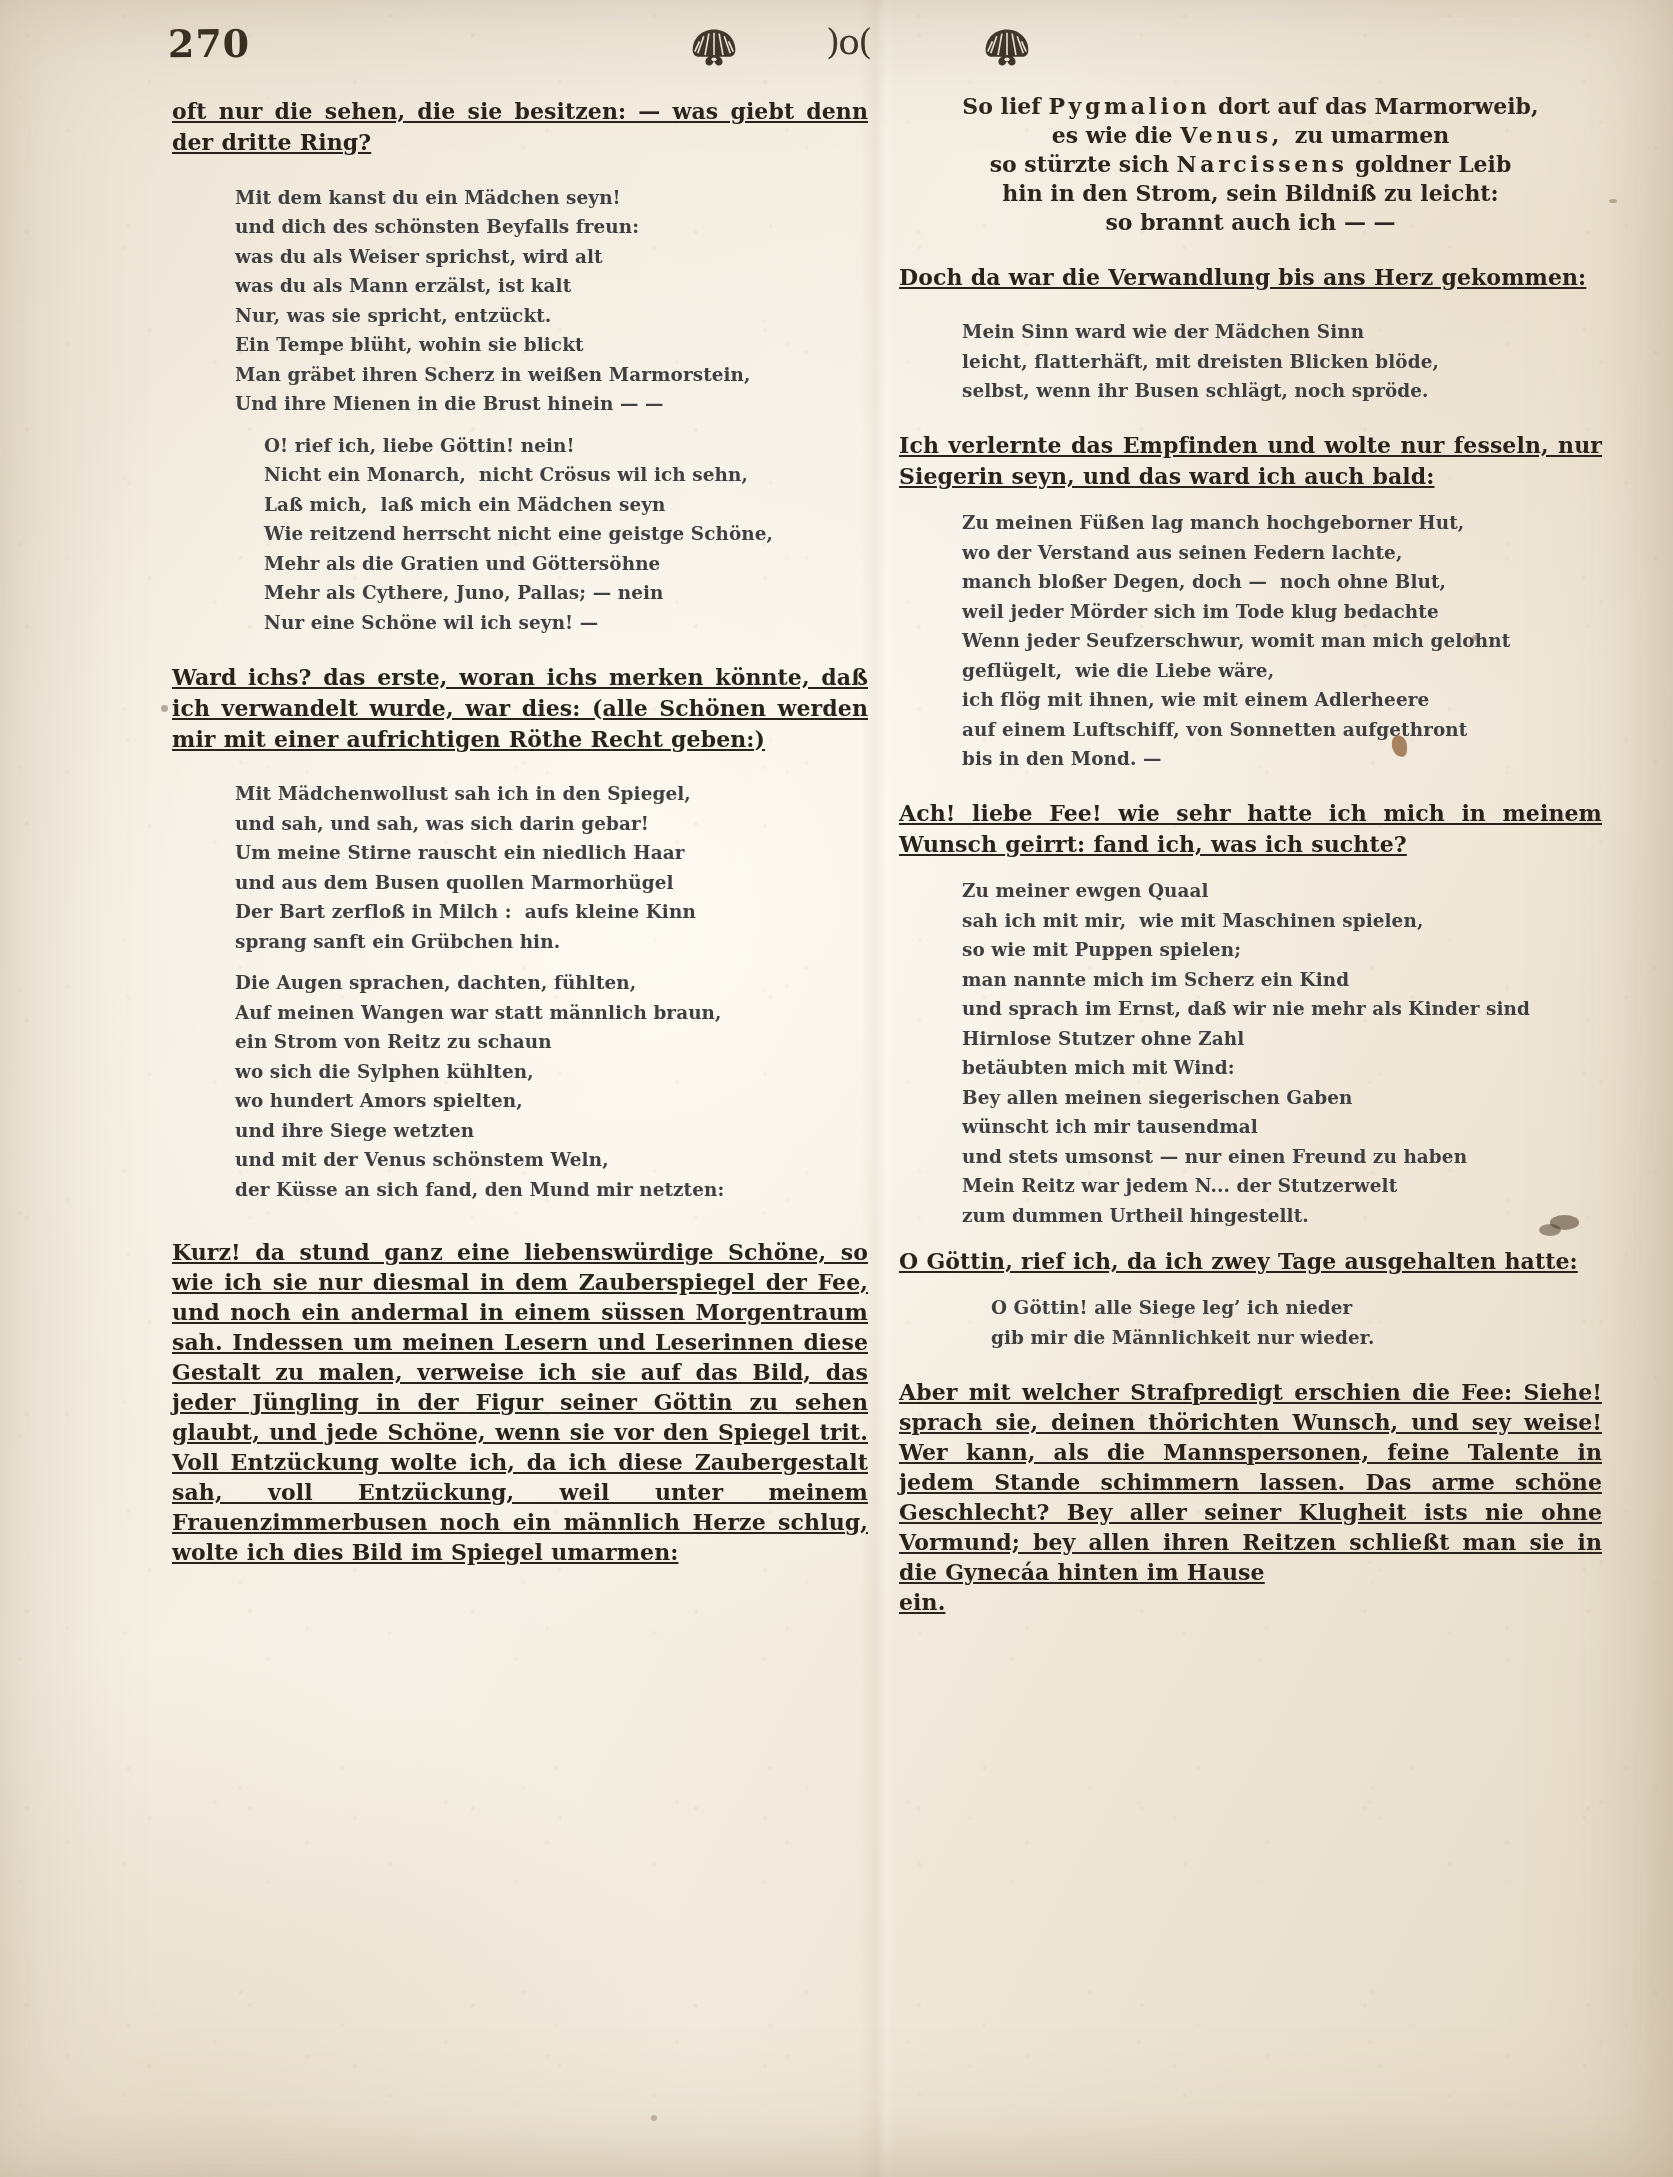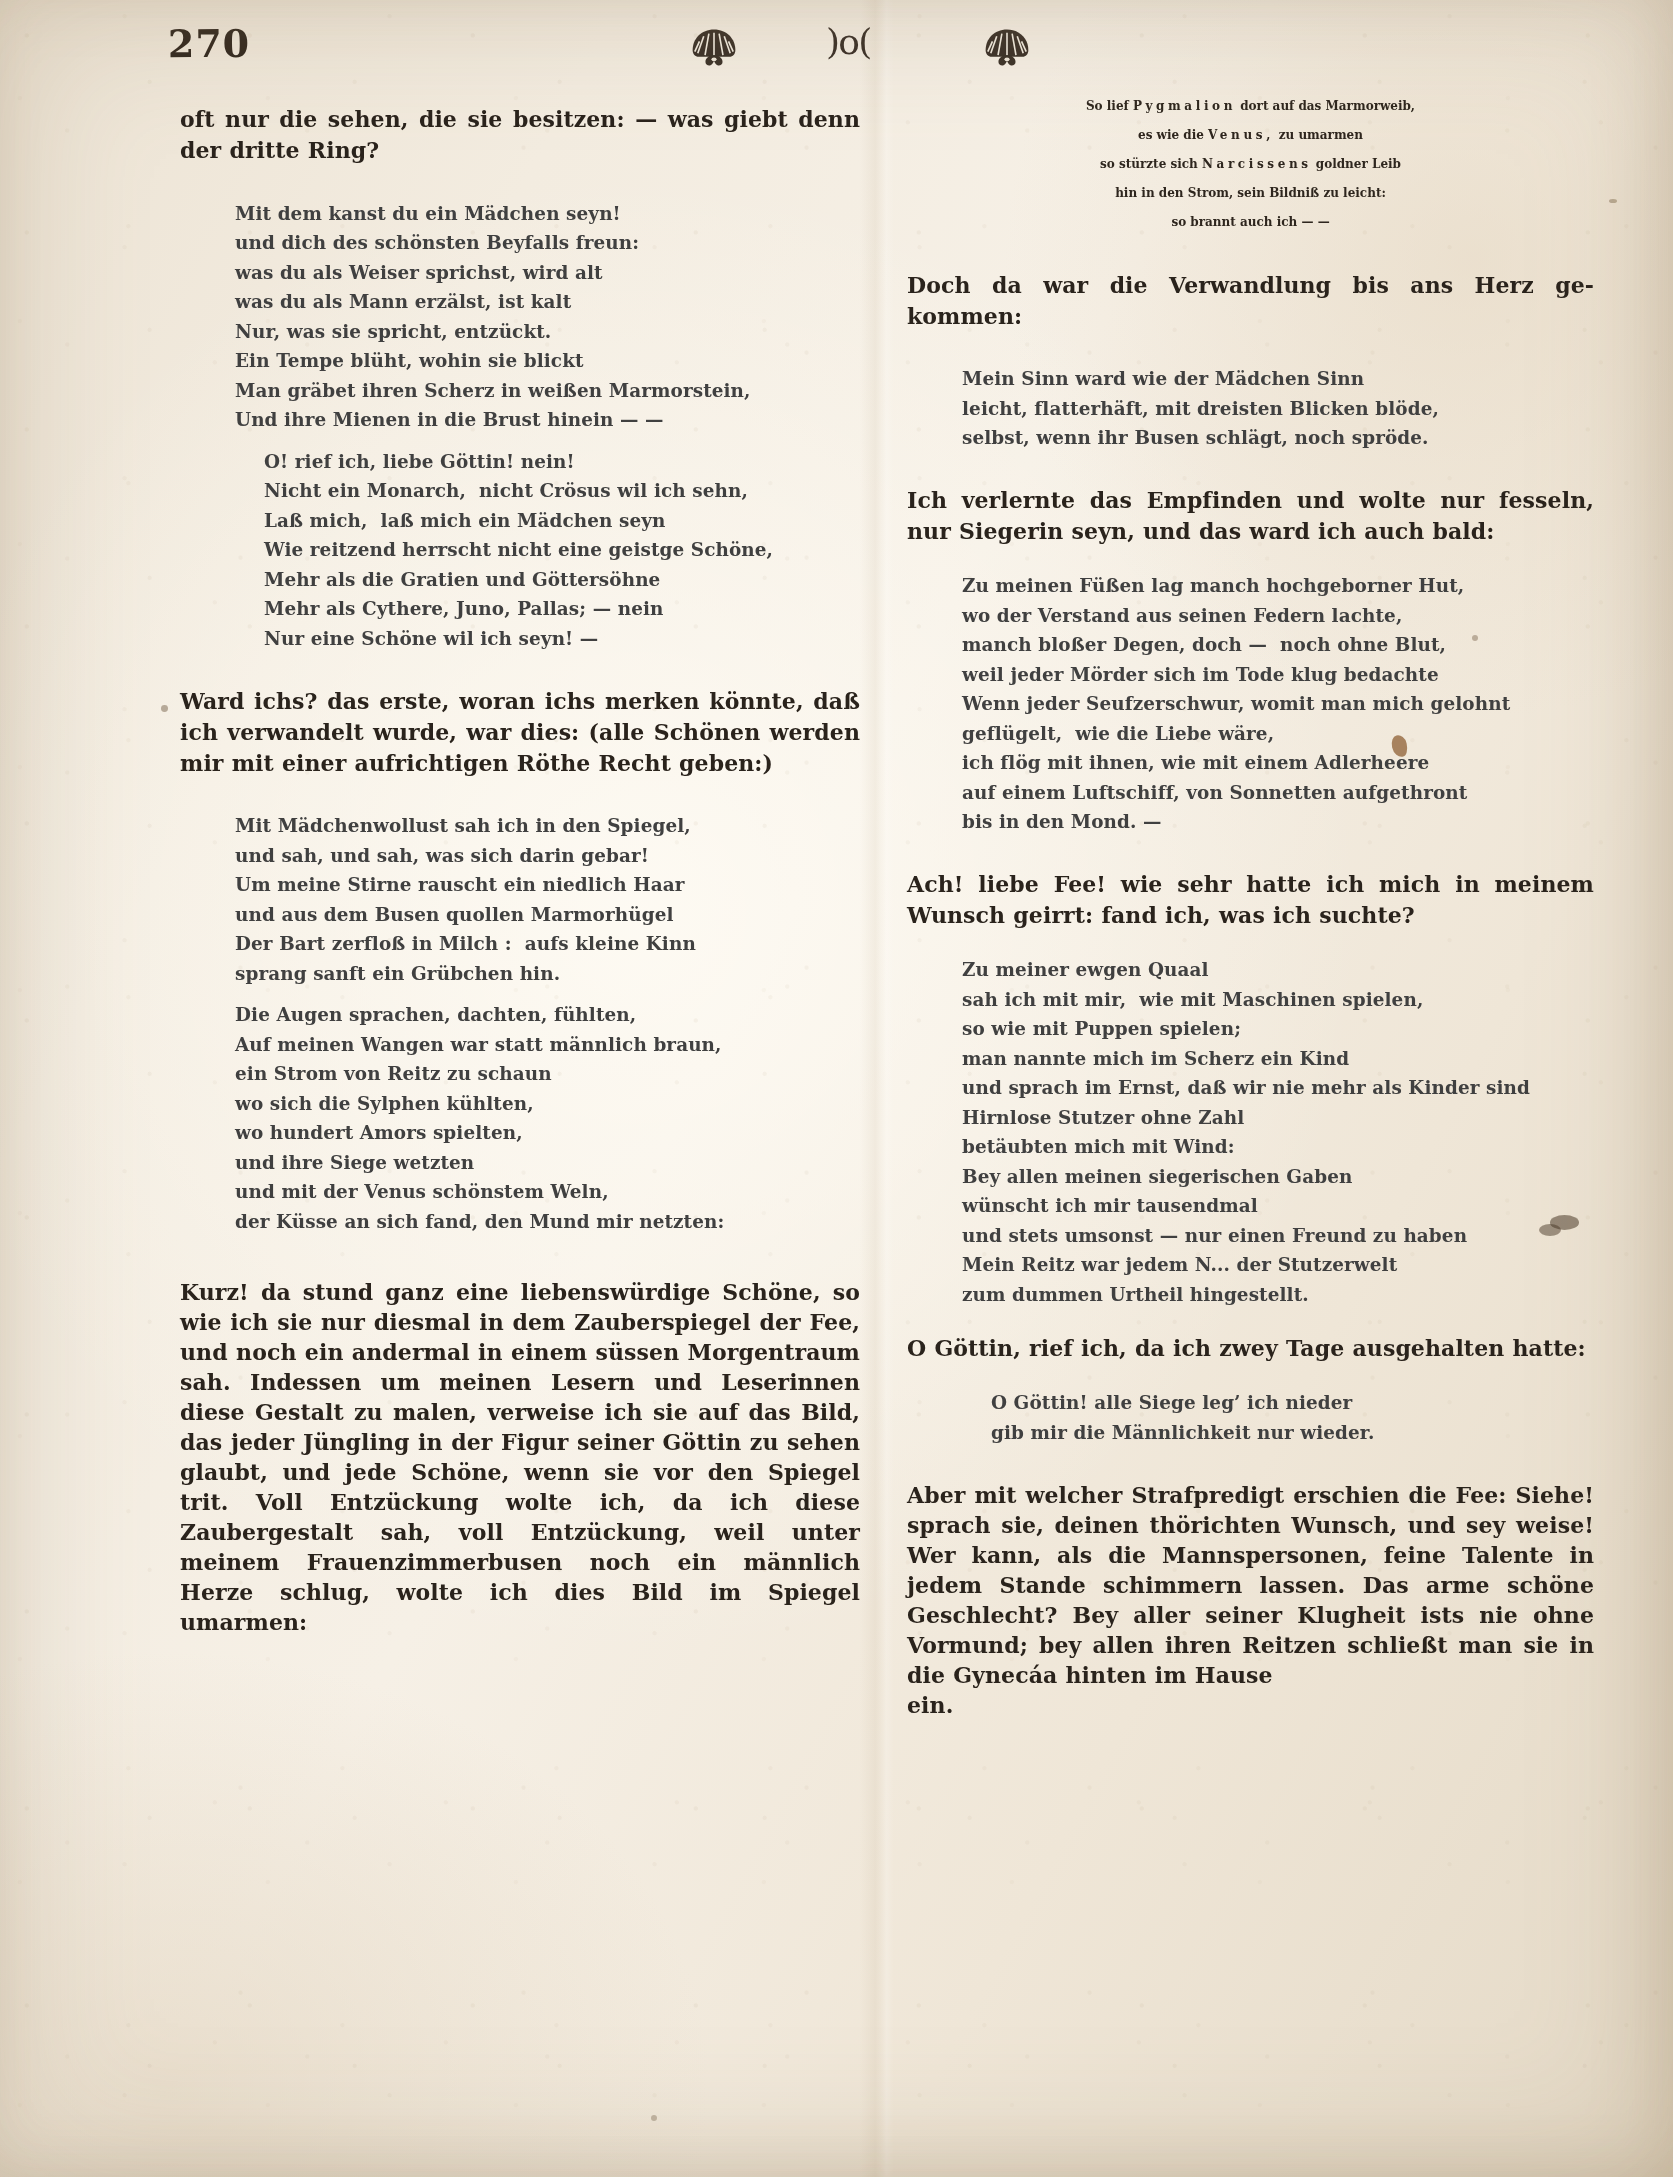--- a/index.html
+++ b/index.html
@@ -95,21 +95,22 @@
   .prose{
     font-family:"DejaVu Serif", serif;
     font-weight:700;
     font-size:22px;
     line-height:31px;
     text-align:justify;
     text-justify:inter-word;
     letter-spacing:0.1px;
     word-spacing:0.4px;
     color:#2a231c;
-    margin:12px;
+    margin:4px;
+    text-decoration:underline;
   }
   .prose.tight{ line-height:30px; }
   .prose .end{ display:block; text-align:left; }
 
   
   .verse{
     margin:0;
     padding-left:67px;
     font-family:"DejaVu Serif", serif;
     font-weight:700;
@@ -119,21 +120,21 @@
     letter-spacing:0.1px;
   }
   .verse .l{ display:block; white-space:pre-wrap; }
   .verse.deep{ padding-left:96px; }
 
   
   .verse-c{
     margin:0;
     font-family:"DejaVu Serif", serif;
     font-weight:700;
-    font-size:12px;
+    font-size:22px;
     line-height:29px;
     color:#2e261e;
   }
   .verse-c .l{ display:block; white-space:pre-wrap; }
 
   .sp{ letter-spacing:3.6px; }
 
   .gap-s{ height:12px; }
   .gap-m{ height:20.5px; }
   .gap-l{ height:29px; }

